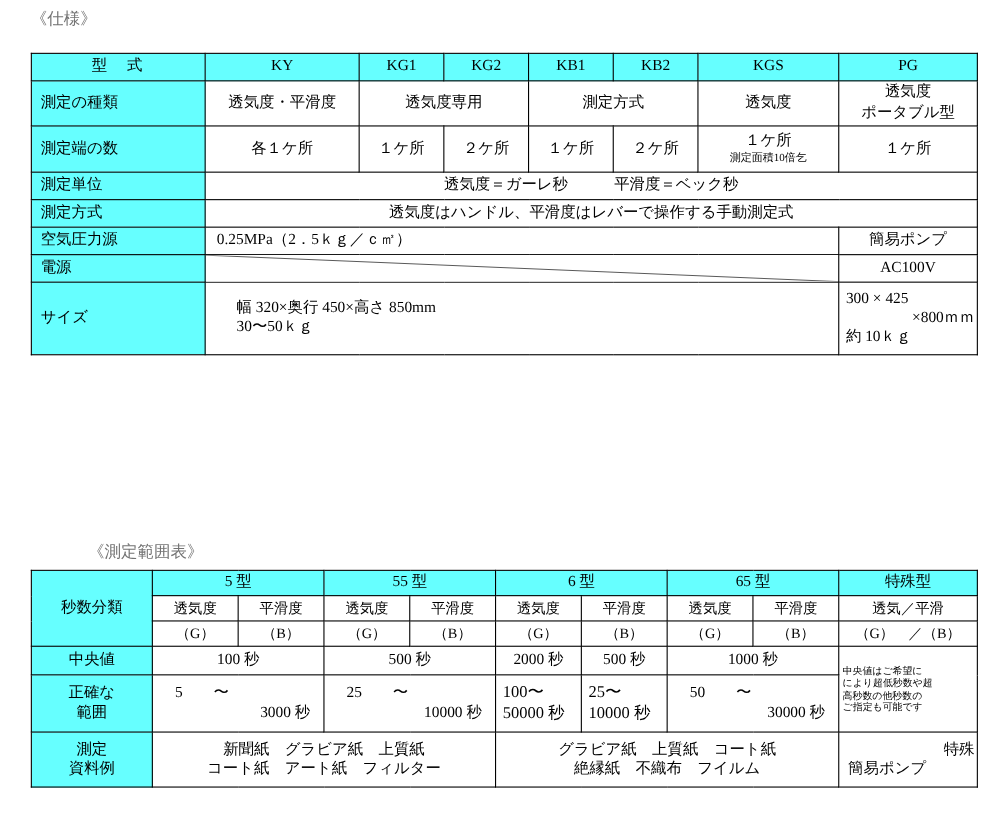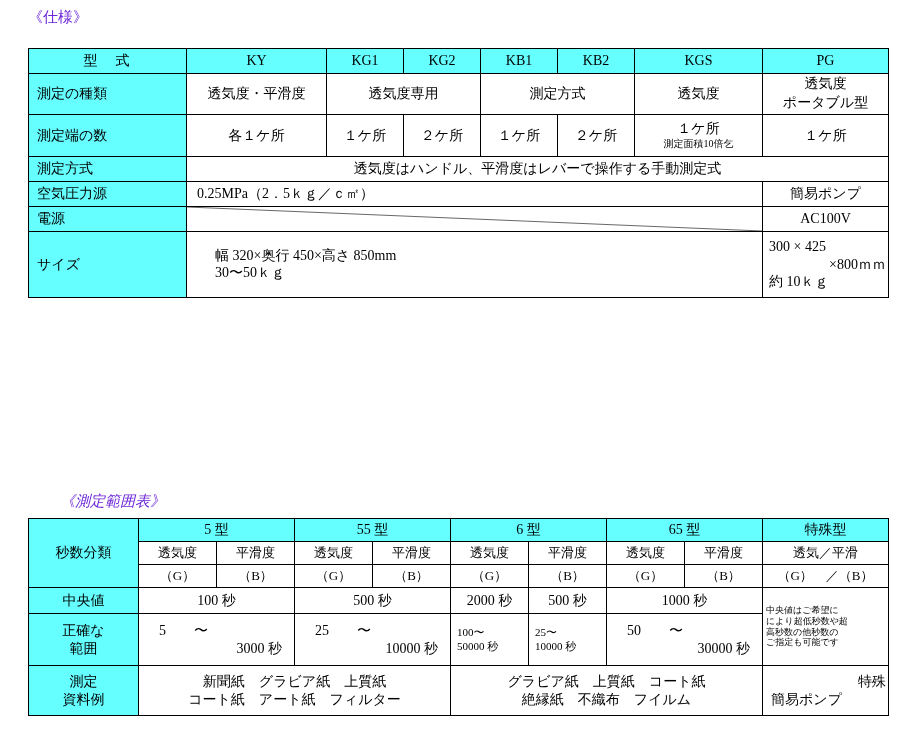--- a/index.html
+++ b/index.html
@@ -16,32 +16,31 @@
     overflow: hidden;
   }
   .page {
     position: relative;
     width: 916px;
     height: 751px;
   }
   .section-title {
     font-size: 15px;
     font-family: "Liberation Serif", "DejaVu Serif", serif;
-    color: #6d28d9;
+    color: #737373;
   }
   #spec-title {
     position: absolute;
     left: 28px;
     top: 8px;
   }
   #range-title {
     position: absolute;
-    left: 60px;
+    left: 80px;
     top: 492px;
-    font-style: italic;
   }
 
   table {
     border-collapse: collapse;
     table-layout: fixed;
   }
   td, th {
     border: 1px solid #000000;
     font-weight: normal;
     font-size: 14px;
@@ -57,21 +56,21 @@
     position: absolute;
     left: 28px;
     top: 48px;
     width: 860px;
   }
   #spec-table td { height: 22px; }
 
   .hdr { letter-spacing: 2px; }
   .lbl { text-align: left; padding-left: 8px; }
   .small { font-size: 10px; }
-  .smaller { font-size: 11px; }
+  .smaller { font-size: 15px; }
   .left-pad { text-align: left; padding-left: 10px; }
 
   
   .diag {
     position: relative;
     background: #ffffff;
   }
   .diag svg {
     position: absolute;
     left: 0; top: 0;
@@ -140,20 +139,24 @@
         <td class="white">２ケ所</td>
         <td class="white">１ケ所</td>
         <td class="white">２ケ所</td>
         <td class="white">
           <div>１ケ所</div>
           <div class="small">測定面積10倍乞</div>
         </td>
         <td class="white">１ケ所</td>
       </tr>
 
+      <tr>
+        <td class="cyan lbl">測定単位</td>
+        <td class="white" colspan="7">透気度＝ガーレ秒　　　平滑度＝ベック秒</td>
+      </tr>
 
       <tr>
         <td class="cyan lbl">測定方式</td>
         <td class="white" colspan="7">透気度はハンドル、平滑度はレバーで操作する手動測定式</td>
       </tr>
 
 
 
       <tr>
         <td class="cyan lbl">空気圧力源</td>

